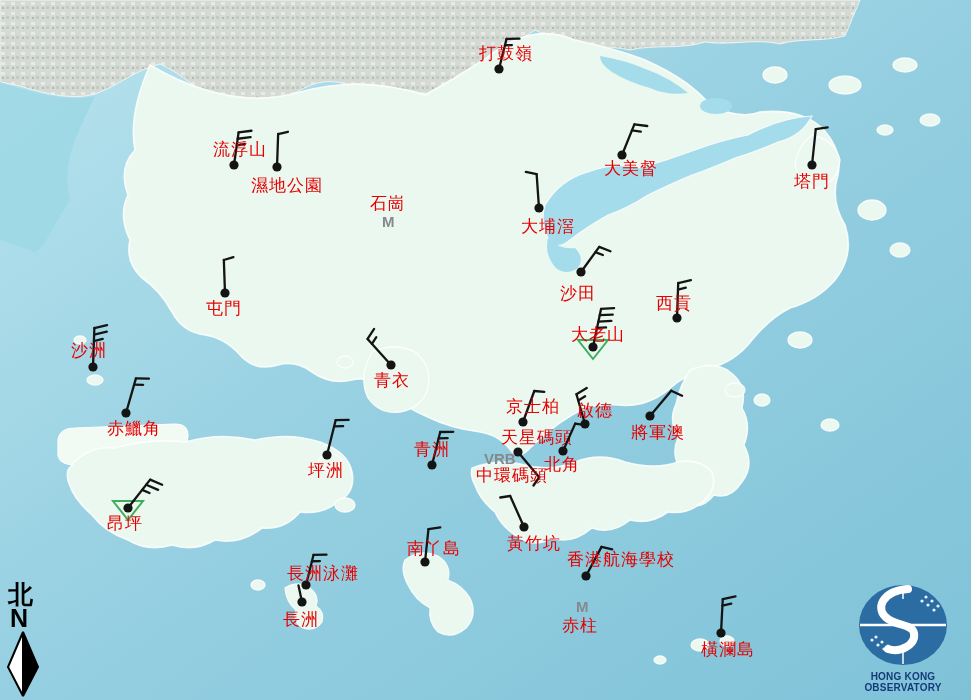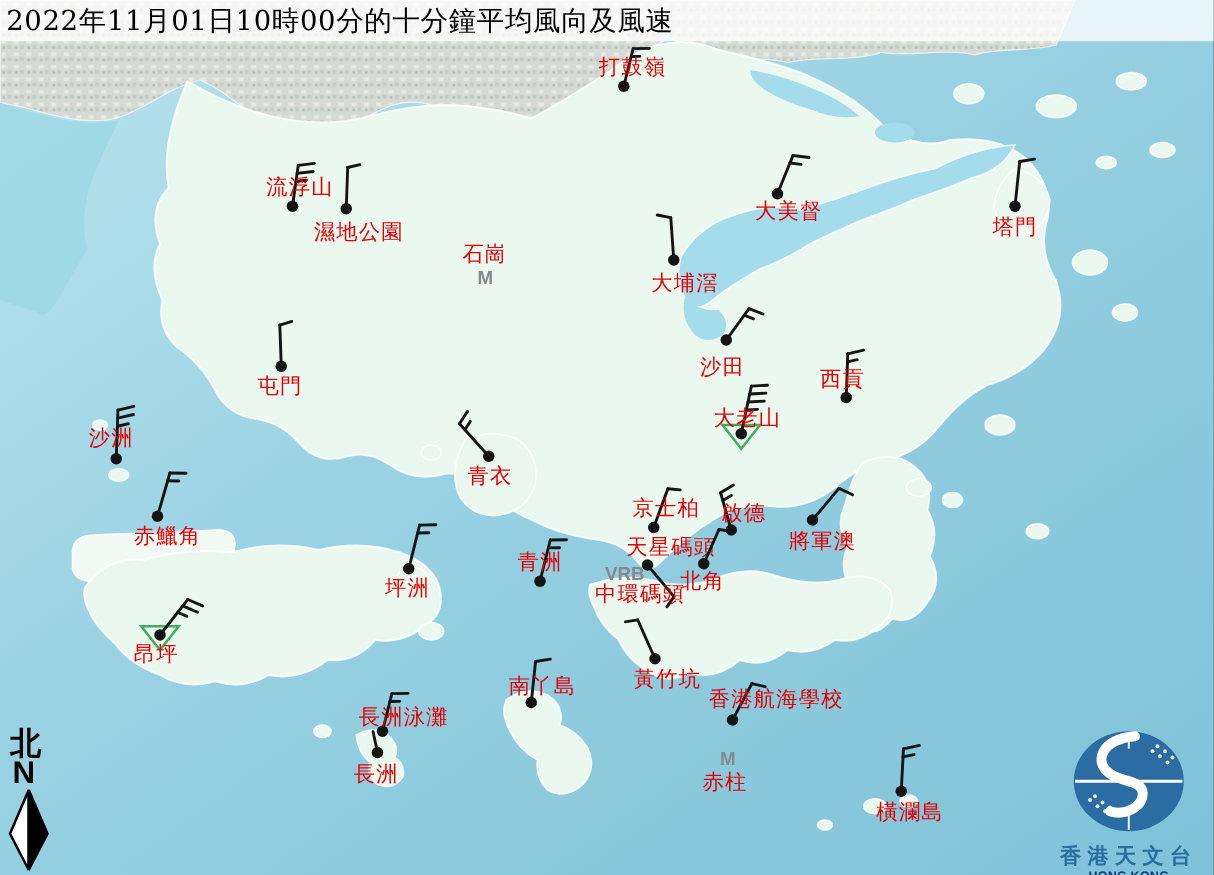--- a/index.html
+++ b/index.html
@@ -291,23 +291,20 @@
       </g>
       <g>
         <line x1="721" y1="633" x2="722.7794225122601" y2="599.0465958183445" stroke="#141414" stroke-width="2.3" stroke-linecap="round"></line>
         <line x1="722.7794225122601" y1="599.0465958183445" x2="735.4953413217996" y2="596.3437438377136" stroke="#141414" stroke-width="2.3" stroke-linecap="round"></line>
         <line x1="722.4392387966809" y1="605.5376877942492" x2="731.2425672032851" y2="603.6664825768894" stroke="#141414" stroke-width="2.3" stroke-linecap="round"></line>
         <circle cx="721" cy="633" r="4.6" fill="#141414"></circle>
         <text x="701" y="655" fill="#e60000" class="stn-label">橫瀾島</text>
       </g>
     </svg>
 
-  <div id="titlebar">
-    <div id="titletext">2022年11月01日10時00分的十分鐘平均風向及風速</div>
-  </div>
 
   <div id="compass">
     <div class="zh">北</div>
     <div class="en">N</div>
     <svg width="40" height="68" viewBox="0 0 40 68">
       <polygon points="19,2 19,66 4,37" fill="#ffffff" stroke="#000000" stroke-width="2"></polygon>
       <polygon points="19,2 19,66 34,37" fill="#000000" stroke="#000000" stroke-width="2"></polygon>
     </svg>
   </div>
 
@@ -326,17 +323,16 @@
           <circle cx="96" cy="27" r="1.6"></circle>
           <circle cx="84" cy="18" r="1.6"></circle>
         <circle cx="40" cy="62" r="1.6"></circle>
           <circle cx="34" cy="57" r="1.6"></circle>
           <circle cx="46" cy="66" r="1.6"></circle>
         <circle cx="38" cy="54" r="1.6"></circle>
           <circle cx="44" cy="59" r="1.6"></circle>
           <circle cx="50" cy="63" r="1.6"></circle>
       </g>
     </svg>
-    <div class="zh">香港天文台</div>
     <div class="en">HONG KONG OBSERVATORY</div>
   </div>
 
 </div>
 
 </body></html>

